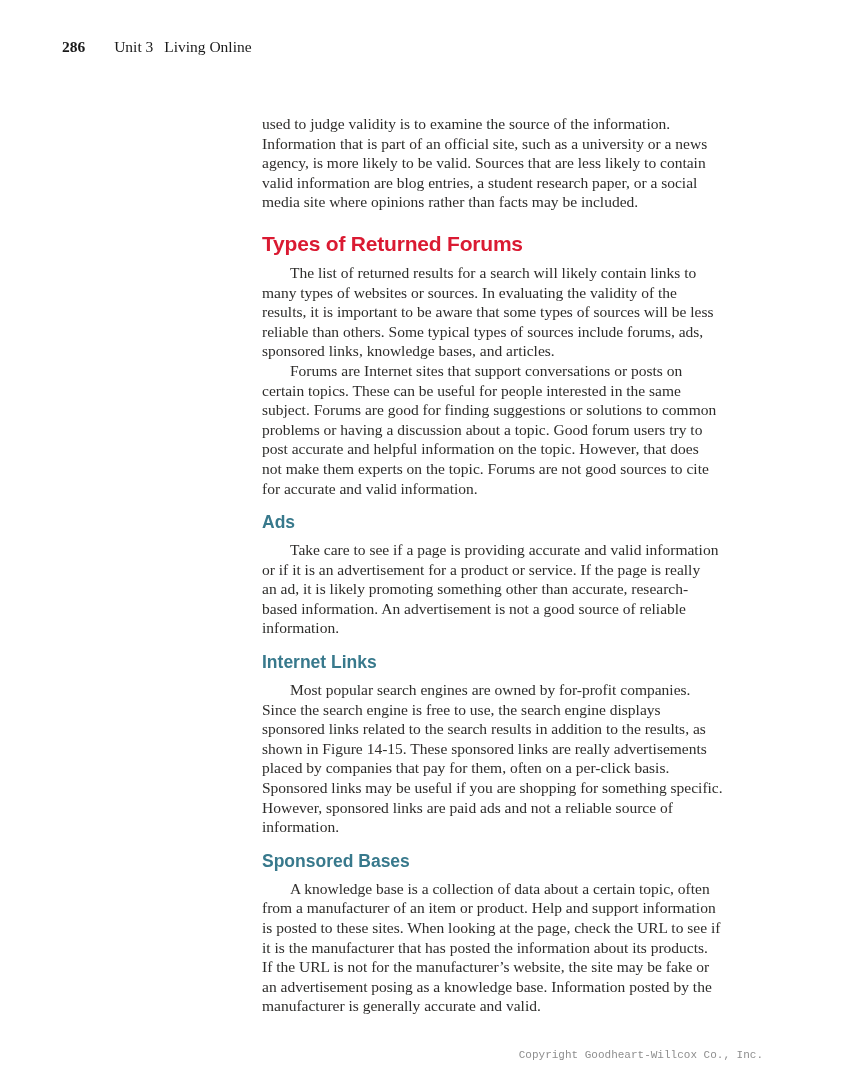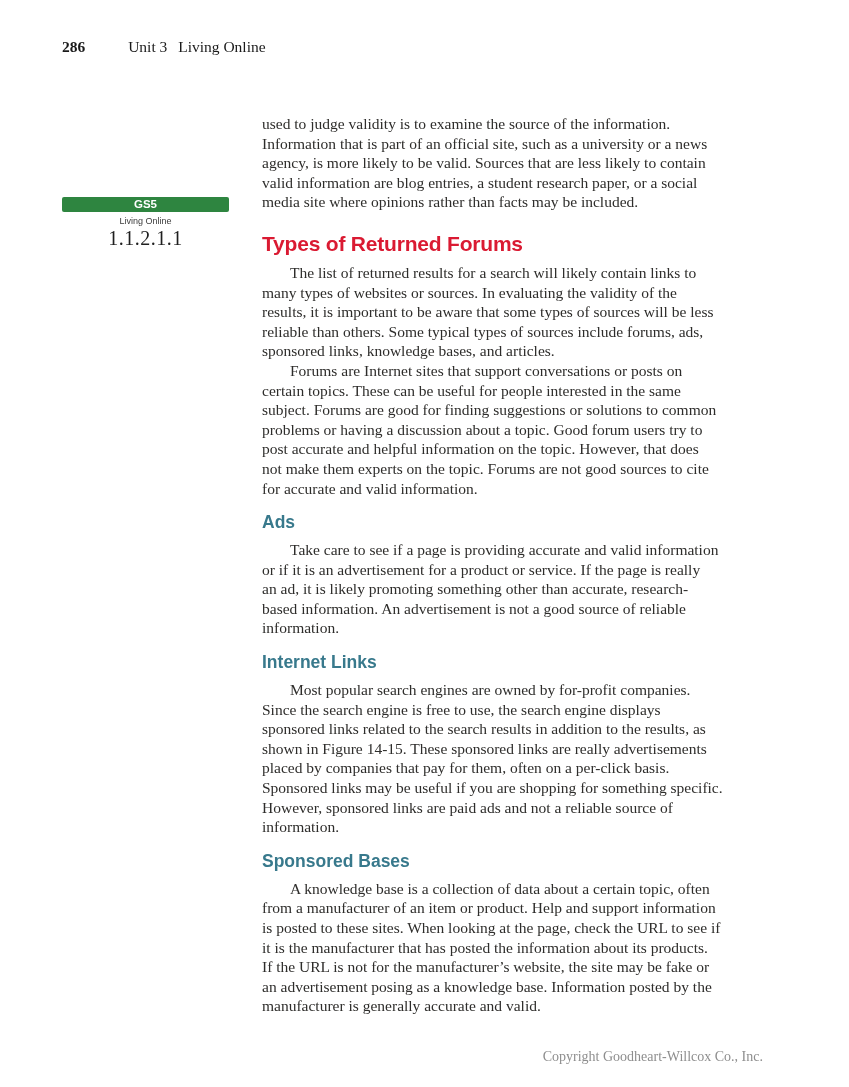--- a/index.html
+++ b/index.html
@@ -17,21 +17,21 @@
   
   .page-header {
     position: absolute;
     left: 62px;
     top: 38px;
     font-size: 15.5px;
     color: #1a1a1a;
     white-space: nowrap;
   }
   .page-num { font-weight: 700; }
-  .unit-label { margin-left: 39px; }
+  .unit-label { margin-left: 25px; }
   .unit-title { margin-left: 7px; }
 
   
   .badge {
     position: absolute;
     left: 62px;
     top: 197px;
     width: 167px;
     text-align: center;
   }
@@ -91,41 +91,36 @@
     font-size: 17.5px;
     line-height: 20px;
     color: var(--sub-heading, #38798c);
   }
 
   
   .page-footer {
     position: absolute;
     right: 86px;
     top: 1049px;
-    font-family: Liberation Serif, serif;
-    font-size: 14px;
+    font-family: Liberation Mono, monospace;
+    font-size: 11px;
     color: #8e8e8e;
   }
 </style>
 </head>
 <body>
 
 <div class="page">
 
   <div class="page-header">
     <span class="page-num">286</span>
     <span class="unit-label">Unit 3</span>
     <span class="unit-title">Living Online</span>
   </div>
 
-  <div class="badge">
-    <div class="badge-bar">GS5</div>
-    <div class="badge-strand">Living Online</div>
-    <div class="badge-objective">1.1.2.1.1</div>
-  </div>
 
   <div class="content">
     <p class="body">used to judge validity is to examine the source of the information.
 Information that is part of an official site, such as a university or a news
 agency, is more likely to be valid. Sources that are less likely to contain
 valid information are blog entries, a student research paper, or a social
 media site where opinions rather than facts may be included.</p>
 
     <h1 class="major">Types of Returned Forums</h1>
     <p class="body indent">The list of returned results for a search will likely contain links to

